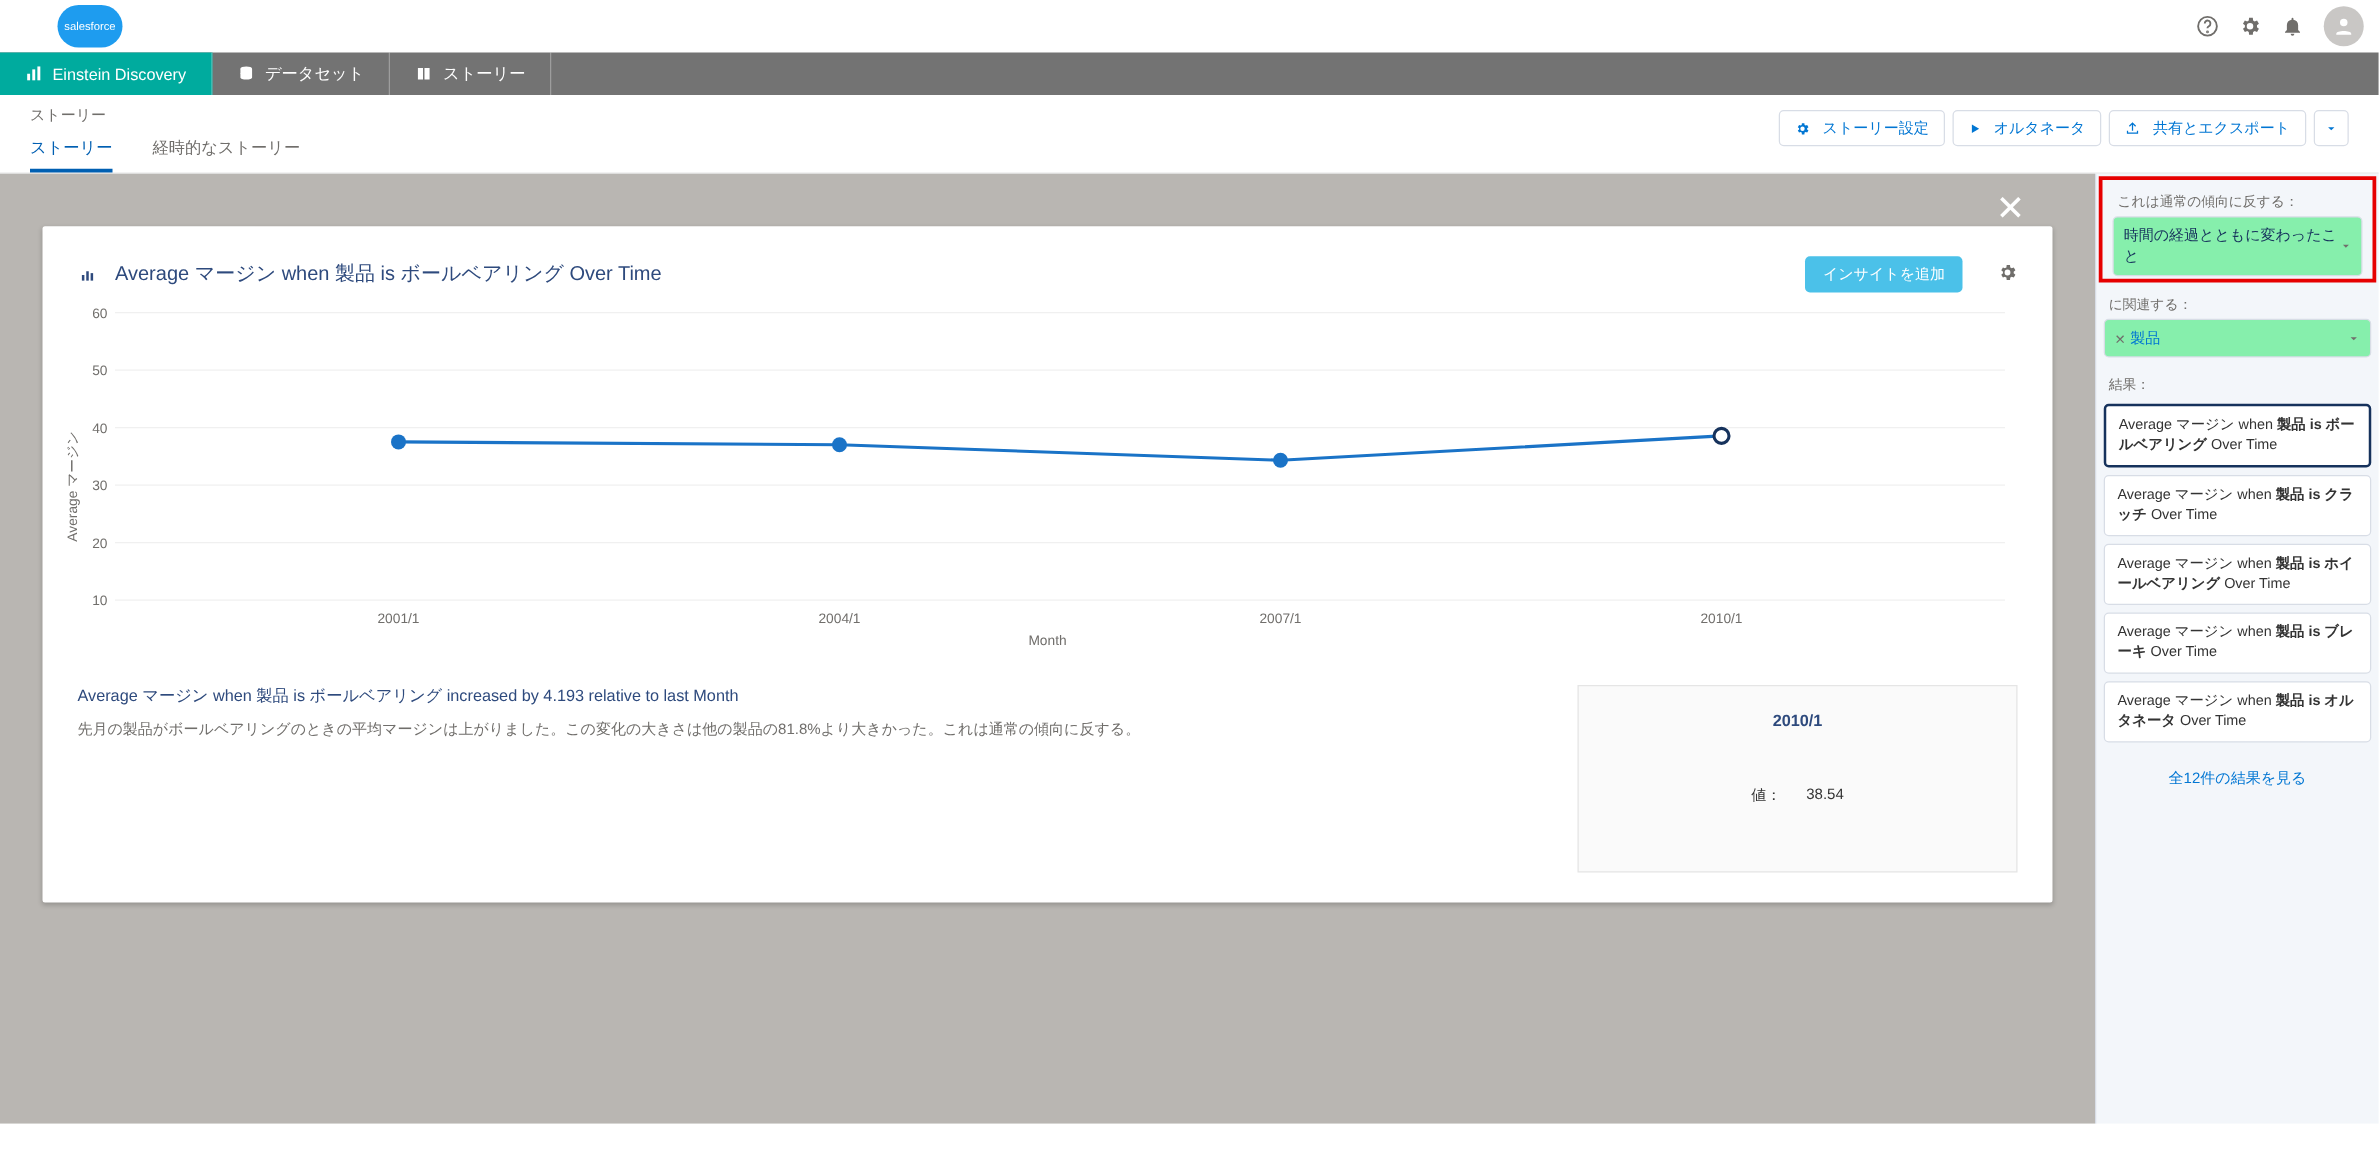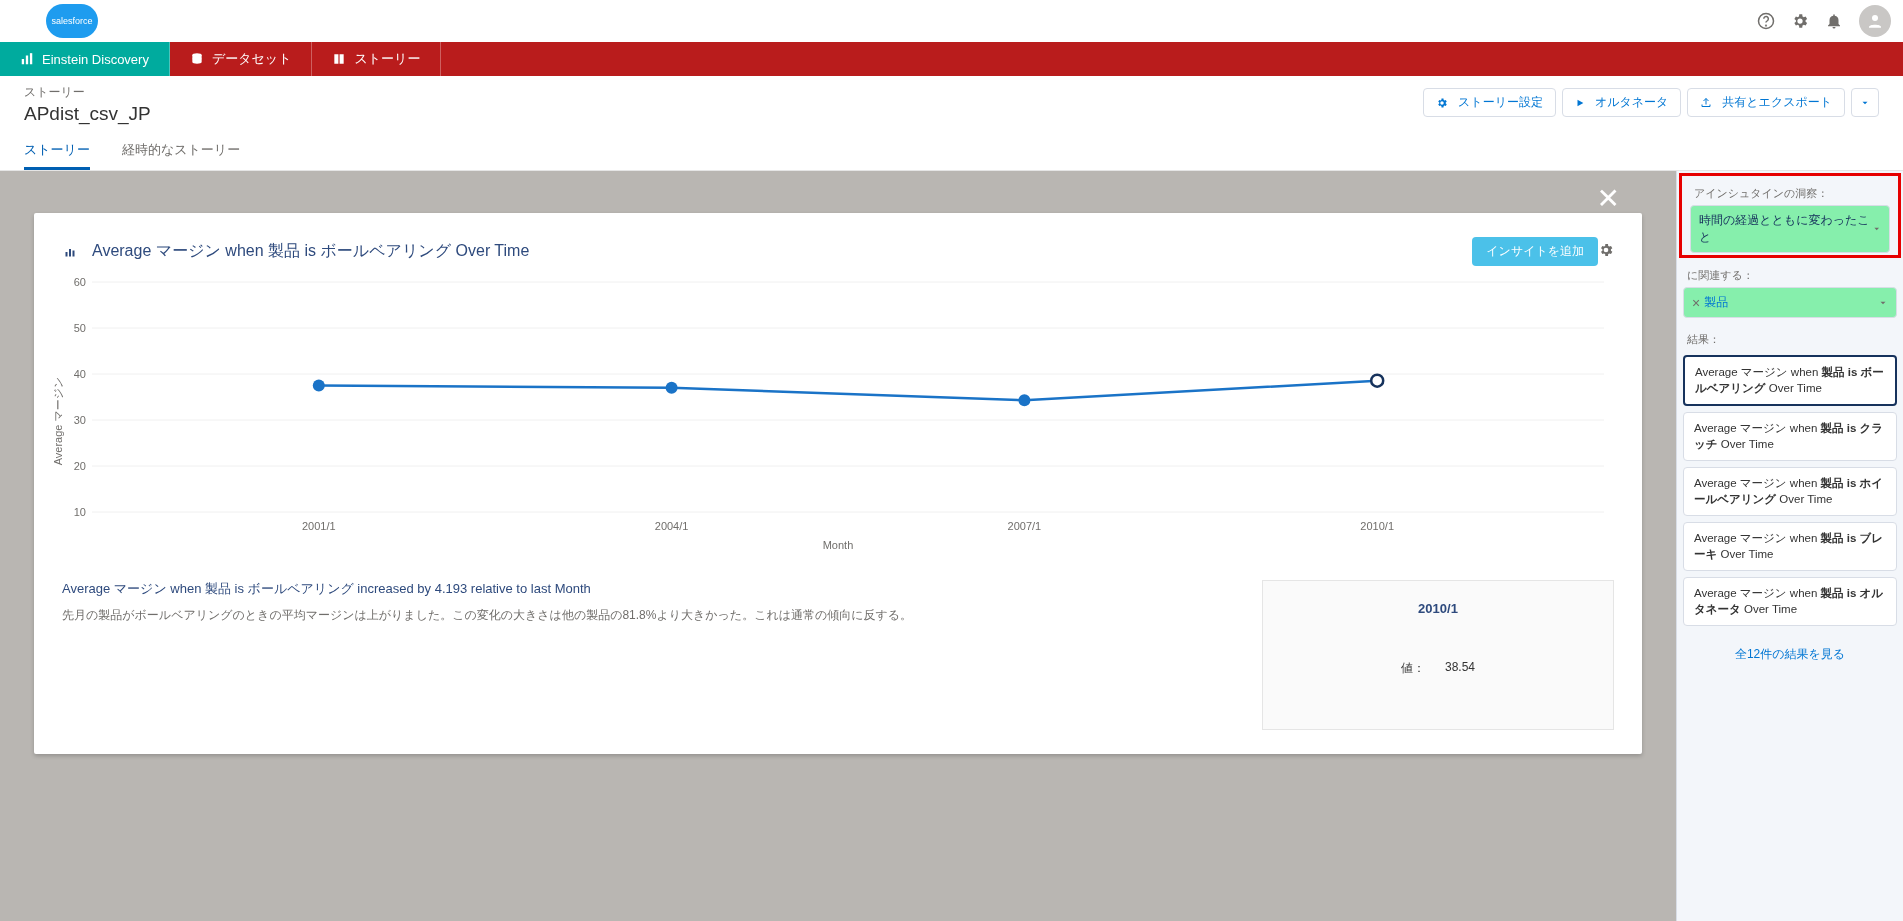--- a/index.html
+++ b/index.html
@@ -7,21 +7,21 @@
 
 
 .topbar { height: 42px; display: flex; align-items: center; justify-content: space-between; padding: 0 12px; margin-left: 34px; }
 .sf-logo { width: 60px; height: 40px; display: flex; align-items: center; }
 .sf-cloud { width: 52px; height: 34px; background: #1e9cef; border-radius: 18px; position: relative; display: flex; align-items: center; justify-content: center; font-size: 9px; color: #fff; }
 .top-icons { display: flex; align-items: center; gap: 16px; }
 .top-icon { color: #706e6b; cursor: pointer; display: flex; align-items: center; }
 .avatar { width: 32px; height: 32px; border-radius: 50%; background: #c9c7c5; display: flex; align-items: center; justify-content: center; color: #fff; }
 
 
-.teal-nav { height: 34px; background: #b91c1c; display: flex; align-items: stretch; color: #fff; }
+.teal-nav { height: 34px; background: #737373; display: flex; align-items: stretch; color: #fff; }
 .teal-item { display: flex; align-items: center; padding: 0 20px; gap: 8px; font-size: 13px; cursor: pointer; border-right: 1px solid rgba(255,255,255,0.3); }
 .teal-item.active { background: #00ab9e; }
 
 
 .page-header { padding: 8px 24px 0 24px; position: relative; }
 .breadcrumb { font-size: 12px; color: #706e6b; }
 .page-title { font-size: 19px; color: #333; padding: 2px 0 8px 0; }
 .header-actions { position: absolute; right: 24px; top: 12px; display: flex; gap: 6px; }
 .btn { background: #fff; border: 1px solid #d8dde6; border-radius: 4px; padding: 5px 12px; font-size: 12px; color: #0176d3; cursor: pointer; display: inline-flex; align-items: center; gap: 10px; }
 .btn-caret { padding: 5px 8px; }
@@ -33,21 +33,21 @@
 
 
 .main { display: flex; }
 .canvas { flex: 1; background: #b9b6b2; position: relative; min-height: 760px; padding: 42px 34px; }
 .close-x { position: absolute; top: 14px; right: 56px; color: #fff; font-size: 28px; cursor: pointer; line-height: 1; }
 
 .card { background: #fff; border-radius: 2px; box-shadow: 0 2px 4px rgba(0,0,0,0.2); padding: 24px 28px; }
 .card-head { display: flex; align-items: center; justify-content: space-between; margin-bottom: 10px; }
 .card-title-wrap { display: flex; align-items: center; gap: 14px; }
 .card-title { font-size: 16px; color: #2e4a7d; }
-.card-actions { display: flex; align-items: center; gap: 0; }
+.card-actions { display: flex; align-items: center; gap: 28px; }
 .pill-btn { background: #4bc1e9; color: #fff; border: none; border-radius: 4px; padding: 6px 14px; font-size: 12px; cursor: pointer; }
 .gear { color: #706e6b; cursor: pointer; }
 
 
 .chart-wrap { height: 290px; position: relative; margin-top: 4px; }
 .y-label { position: absolute; left: -4px; top: 50%; transform: translate(-50%, -50%) rotate(-90deg); font-size: 11px; color: #706e6b; white-space: nowrap; }
 .chart-svg { width: 100%; height: 260px; }
 .x-label { text-align: center; font-size: 11px; color: #706e6b; }
 
 
@@ -125,21 +125,20 @@
   <div class="teal-item">
     <svg width="14" height="14" viewBox="0 0 24 24" fill="#fff">
         <path d="M4 4h7v16H4zM13 4h7v16h-7z"></path>
       </svg>
     <span>ストーリー</span>
   </div>
 </div>
 
 <div class="page-header">
   <div class="breadcrumb">ストーリー</div>
-  <div class="page-title">APdist_csv_JP</div>
   <div class="header-actions">
     <button class="btn">
       <svg width="12" height="12" viewBox="0 0 24 24" fill="#0176d3">
           <path d="M19.4 13a7.5 7.5 0 000-2l2.1-1.6-2-3.5-2.5 1a7.6 7.6 0 00-1.7-1L15 3h-4l-.3 2.9a7.6 7.6 0 00-1.7 1l-2.5-1-2 3.5L6.6 11a7.5 7.5 0 000 2l-2.1 1.6 2 3.5 2.5-1a7.6 7.6 0 001.7 1L11 21h4l.3-2.9a7.6 7.6 0 001.7-1l2.5 1 2-3.5L19.4 13zM12 15.5A3.5 3.5 0 1115.5 12 3.5 3.5 0 0112 15.5z"></path>
         </svg>
       <span>ストーリー設定</span>
     </button>
     <button class="btn">
       <svg width="10" height="10" viewBox="0 0 24 24" fill="#0176d3">
           <path d="M6 4l14 8-14 8z"></path>
@@ -229,21 +228,21 @@
             <span>値：</span>
             <span>38.54</span>
           </div>
         </div>
       </div>
     </div>
   </div>
 
   <div class="rpanel">
     <div class="rp-highlight">
-      <span class="rp-sec-label">アインシュタインの洞察：</span>
+      <span class="rp-sec-label">これは通常の傾向に反する：</span>
       <div class="rp-select">
         <span>時間の経過とともに変わったこと</span>
         <svg width="10" height="10" viewBox="0 0 24 24" fill="#706e6b">
             <path d="M6 9l6 6 6-6z"></path>
           </svg>
       </div>
     </div>
 
     <span class="rp-sec-label">に関連する：</span>
     <div class="rp-select" style="margin-bottom:6px;">

